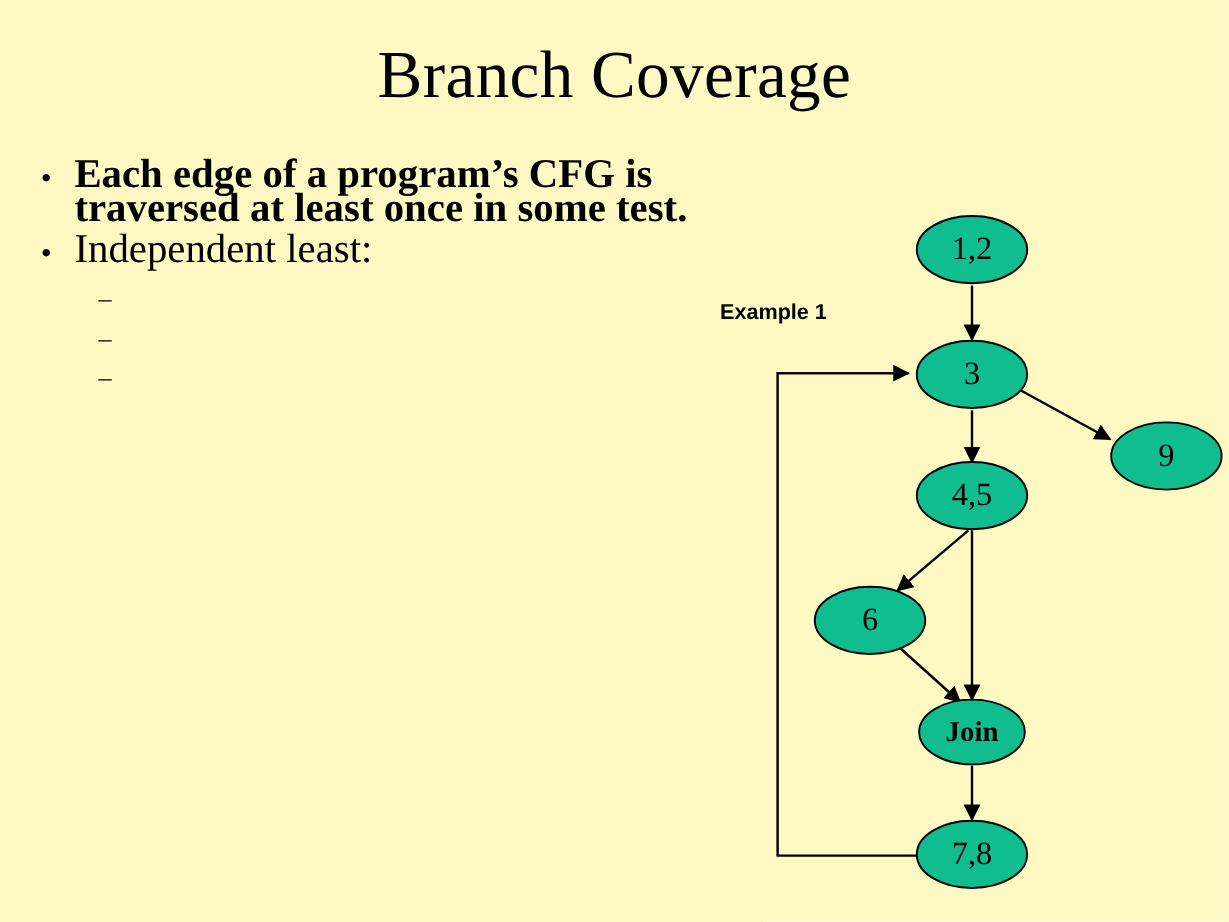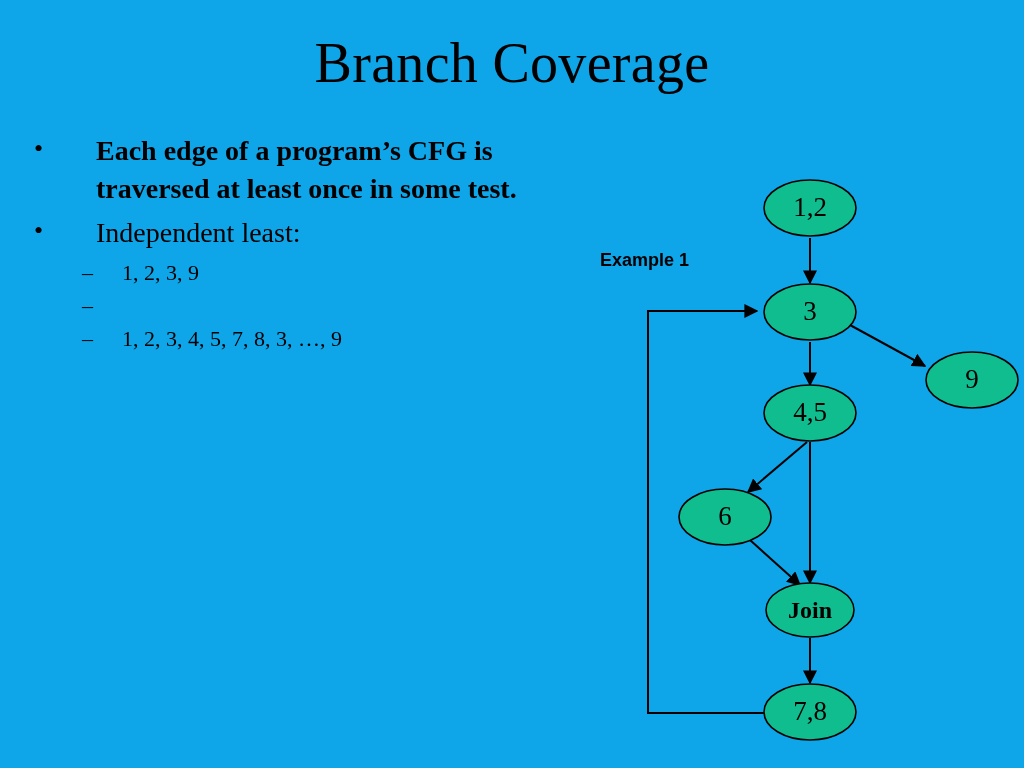--- a/index.html
+++ b/index.html
@@ -4,21 +4,21 @@
 <style>
   html, body {
     margin: 0;
     padding: 0;
     background: #ffffff;
   }
   #slide {
     position: relative;
     width: 1024px;
     height: 768px;
-    background: #0ea5e9;
+    background: #fef9c3;
     overflow: hidden;
     font-family: "Liberation Serif", serif;
   }
 
   
   #slide-title {
     position: absolute;
     left: 0;
     top: 34px;
     width: 1024px;
@@ -50,24 +50,23 @@
     font-size: 26px;
     line-height: 34px;
     color: #000000;
     text-align: left;
     padding-left: 8px;
     box-sizing: border-box;
   }
   .bullet-text {
     flex: 1 1 auto;
     font-family: "Liberation Serif", serif;
-    font-size: 28px;
-    line-height: 38px;
-    color: #000000;
-    margin-left: 34px;
+    font-size: 34px;
+    line-height: 28px;
+    color: #000000;
   }
   .bullet-row.level1.bold .bullet-text {
     font-weight: 700;
   }
   .bullet-row.level1 {
     margin-bottom: 6px;
   }
 
   .sub-row {
     display: flex;
@@ -145,30 +144,28 @@
       <span class="bullet-text">Each edge of a program’s CFG is traversed at least once in some test.</span>
     </div>
 
     <div class="bullet-row level1">
       <span class="bullet-mark">•</span>
       <span class="bullet-text">Independent least:</span>
     </div>
 
     <div class="sub-row">
       <span class="sub-mark">–</span>
-      <span class="sub-text">1, 2, 3, 9</span>
     </div>
 
     <div class="sub-row">
       <span class="sub-mark">–</span>
     </div>
 
     <div class="sub-row">
       <span class="sub-mark">–</span>
-      <span class="sub-text">1, 2, 3, 4, 5, 7, 8, 3, …, 9</span>
     </div>
 
   </div>
 
   <div id="diagram">
     <svg width="439" height="580" viewBox="0 0 439 580" xmlns="http://www.w3.org/2000/svg">
       <defs>
         <marker id="arrow" viewBox="0 0 10 10" refX="9" refY="5" markerWidth="7" markerHeight="7" orient="auto-start-reverse">
           <path d="M 0 0 L 10 5 L 0 10 z" fill="#000000"></path>
         </marker>

